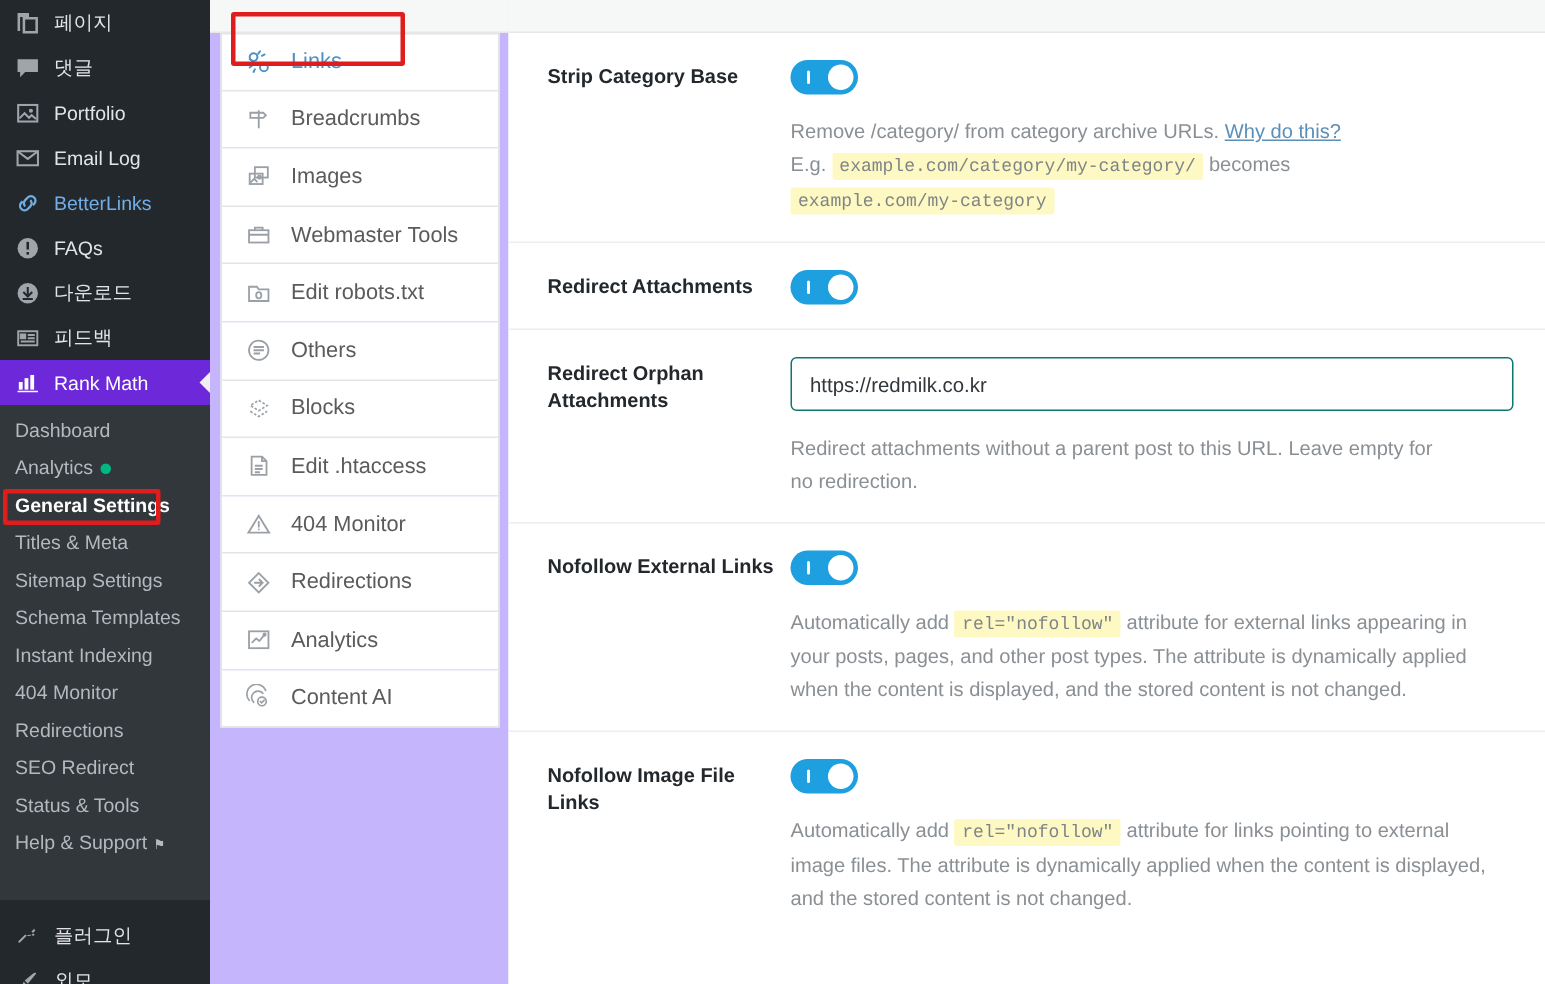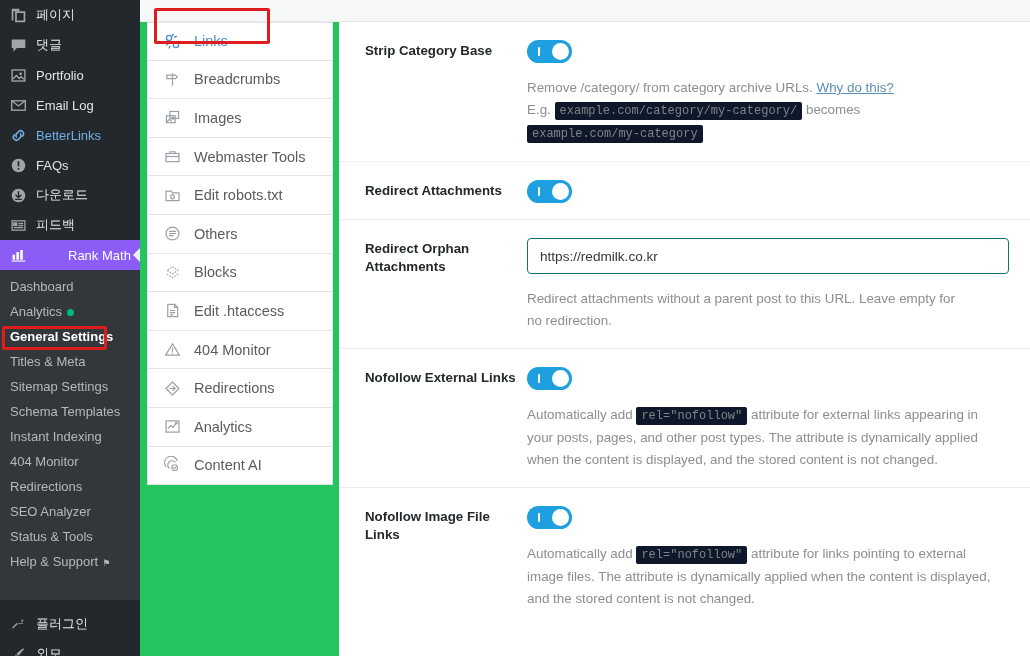--- a/index.html
+++ b/index.html
@@ -31,21 +31,21 @@
   }
   .wp-item .wp-ico {
     width: 20px; height: 20px; flex: 0 0 20px;
     margin-right: 8px;
     display: inline-flex; align-items: center; justify-content: center;
     color: #a0a5aa;
   }
   .wp-item .wp-ico svg { display: block; }
   .wp-item.blue-label .wp-label { color: #72aee6; }
   .wp-item.current {
-    background: #8b5cf6; color: #fff; gap: 32px;
+    background: #6d28d9; color: #fff;
   }
   .wp-item.current .wp-ico { color: #fff; }
   .wp-item.current .wp-arrow {
     position: absolute; right: -1px; top: 50%;
     transform: translateY(-50%);
     width: 0; height: 0;
     border-top: 8px solid transparent;
     border-bottom: 8px solid transparent;
     border-right: 8px solid #f0f0f1;
   }
@@ -76,21 +76,21 @@
     position: absolute;
     border: 3px solid #e01d1d;
     border-radius: 2px;
     pointer-events: none;
     z-index: 60;
   }
 
   
   .tabcol {
     width: 199px; flex: 0 0 199px;
-    background: #22c55e;
+    background: #c4b5fd;
     height: 656px;
     padding: 22px 0 0 0;
     position: relative;
   }
   .tabcol-inner { padding-left: 7px; padding-right: 6px; }
   .tab {
     display: flex; align-items: center;
     height: 38.6px;
     background: #fff;
     border: 1px solid #e4e4e5;
@@ -148,21 +148,21 @@
     font-size: 13.4px;
     color: #8a8f94;
     line-height: 22px;
     margin-top: 14px;
   }
   .f-desc a {
     color: #5b8fb8;
     text-decoration: underline;
   }
   code.inl {
-    background: #0f172a;
+    background: #fef9c3;
     font-family: "Liberation Mono", "DejaVu Sans Mono", monospace;
     font-size: 12px;
     padding: 2px 5px;
     color: #7f8488;
     border-radius: 2px;
     white-space: nowrap;
   }
   .toggle {
     width: 45px; height: 23px;
     border-radius: 12px;
@@ -304,21 +304,21 @@
     <div class="wp-sub">
       <a class="wp-sub-item"><span>Dashboard</span></a>
       <a class="wp-sub-item"><span>Analytics</span><span class="dot-green"></span></a>
       <a class="wp-sub-item active"><span>General Settings</span></a>
       <a class="wp-sub-item"><span>Titles &amp; Meta</span></a>
       <a class="wp-sub-item"><span>Sitemap Settings</span></a>
       <a class="wp-sub-item"><span>Schema Templates</span></a>
       <a class="wp-sub-item"><span>Instant Indexing</span></a>
       <a class="wp-sub-item"><span>404 Monitor</span></a>
       <a class="wp-sub-item"><span>Redirections</span></a>
-      <a class="wp-sub-item"><span>SEO Analyzer</span></a>
+      <a class="wp-sub-item"><span>SEO Redirect</span></a>
       <a class="wp-sub-item"><span>Status &amp; Tools</span></a>
       <a class="wp-sub-item"><span>Help &amp; Support</span><span class="ext-ico">⚑</span></a>
     </div>
 
     <div class="wp-sep"></div>
 
     <div class="wp-item">
       <span class="wp-ico">
         <svg width="17" height="17" viewBox="0 0 20 20" fill="currentColor">
             <path d="M13.5 2.5l1.4 1.4-2 2 1.4 1.4-1.1 1.1a3.6 3.6 0 01-5 0l-.2-.2-4 4-1.6 1.8.9.9 1.8-1.6 4-4 .2.2a3.6 3.6 0 015 0l1.1-1.1-1.4-1.4 2-2-1.4-1.4z"></path>

